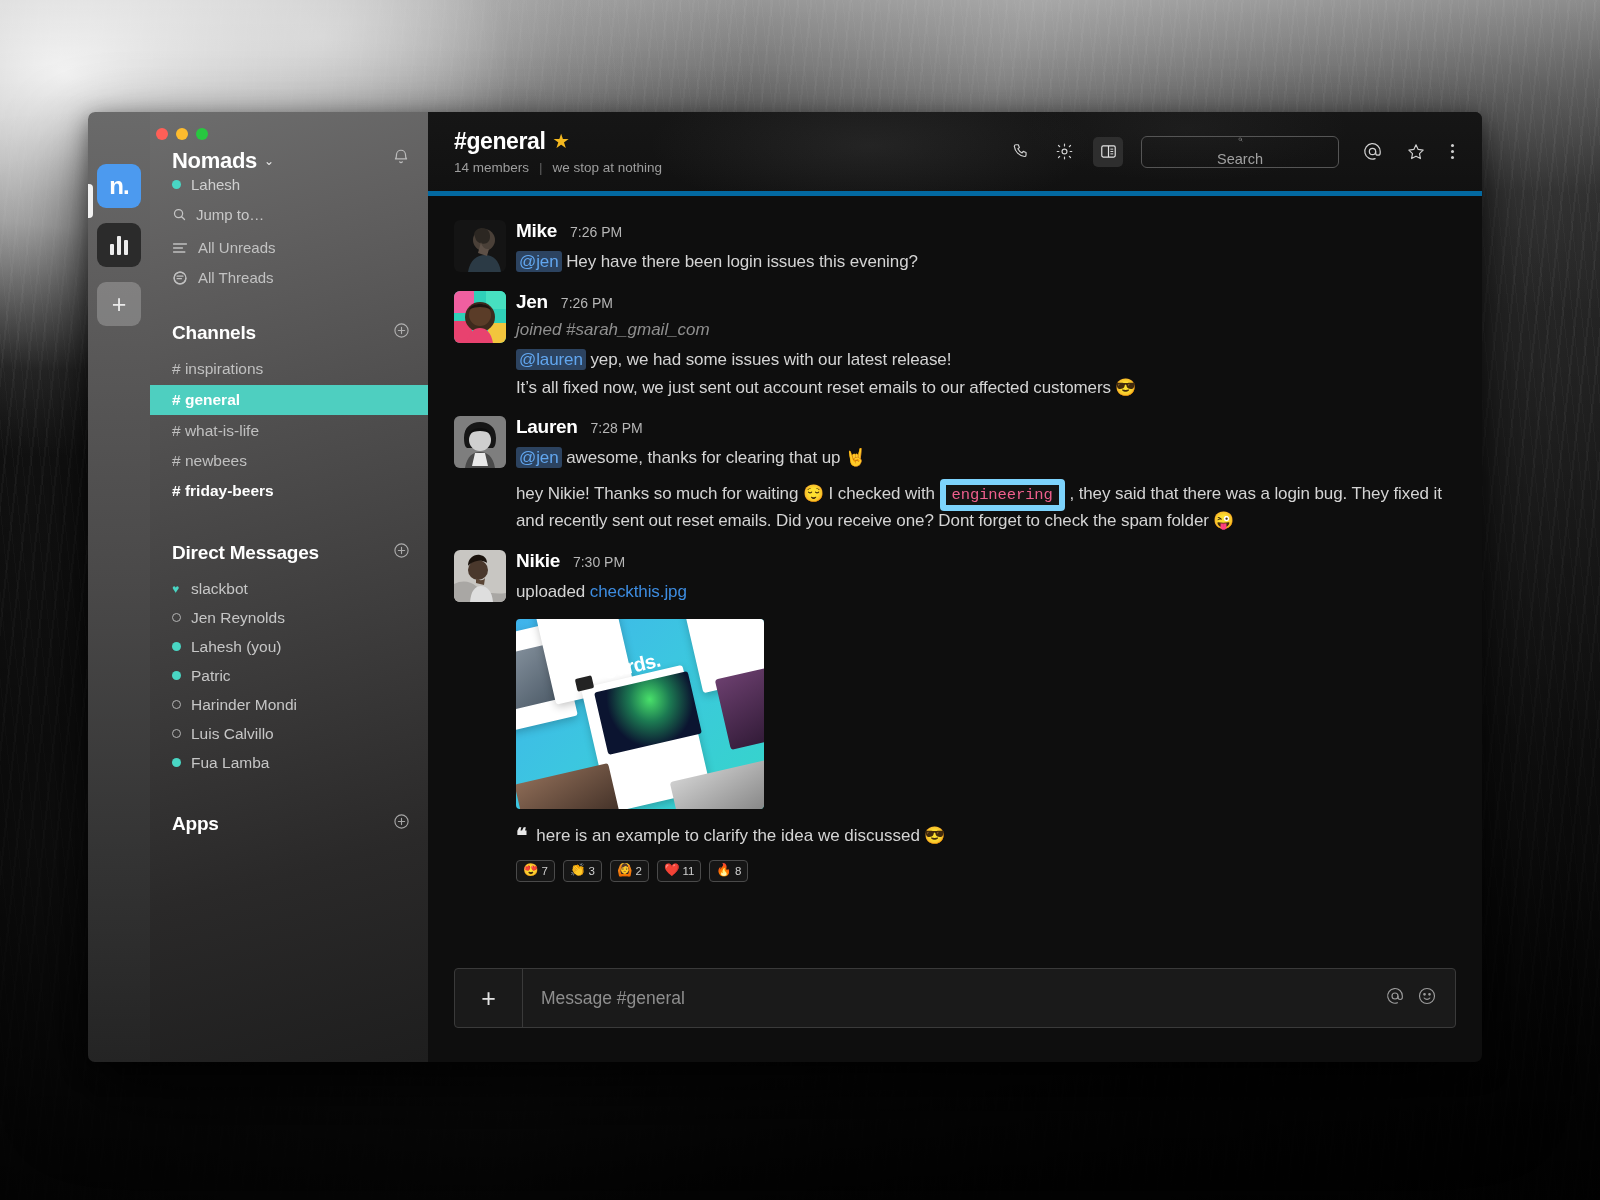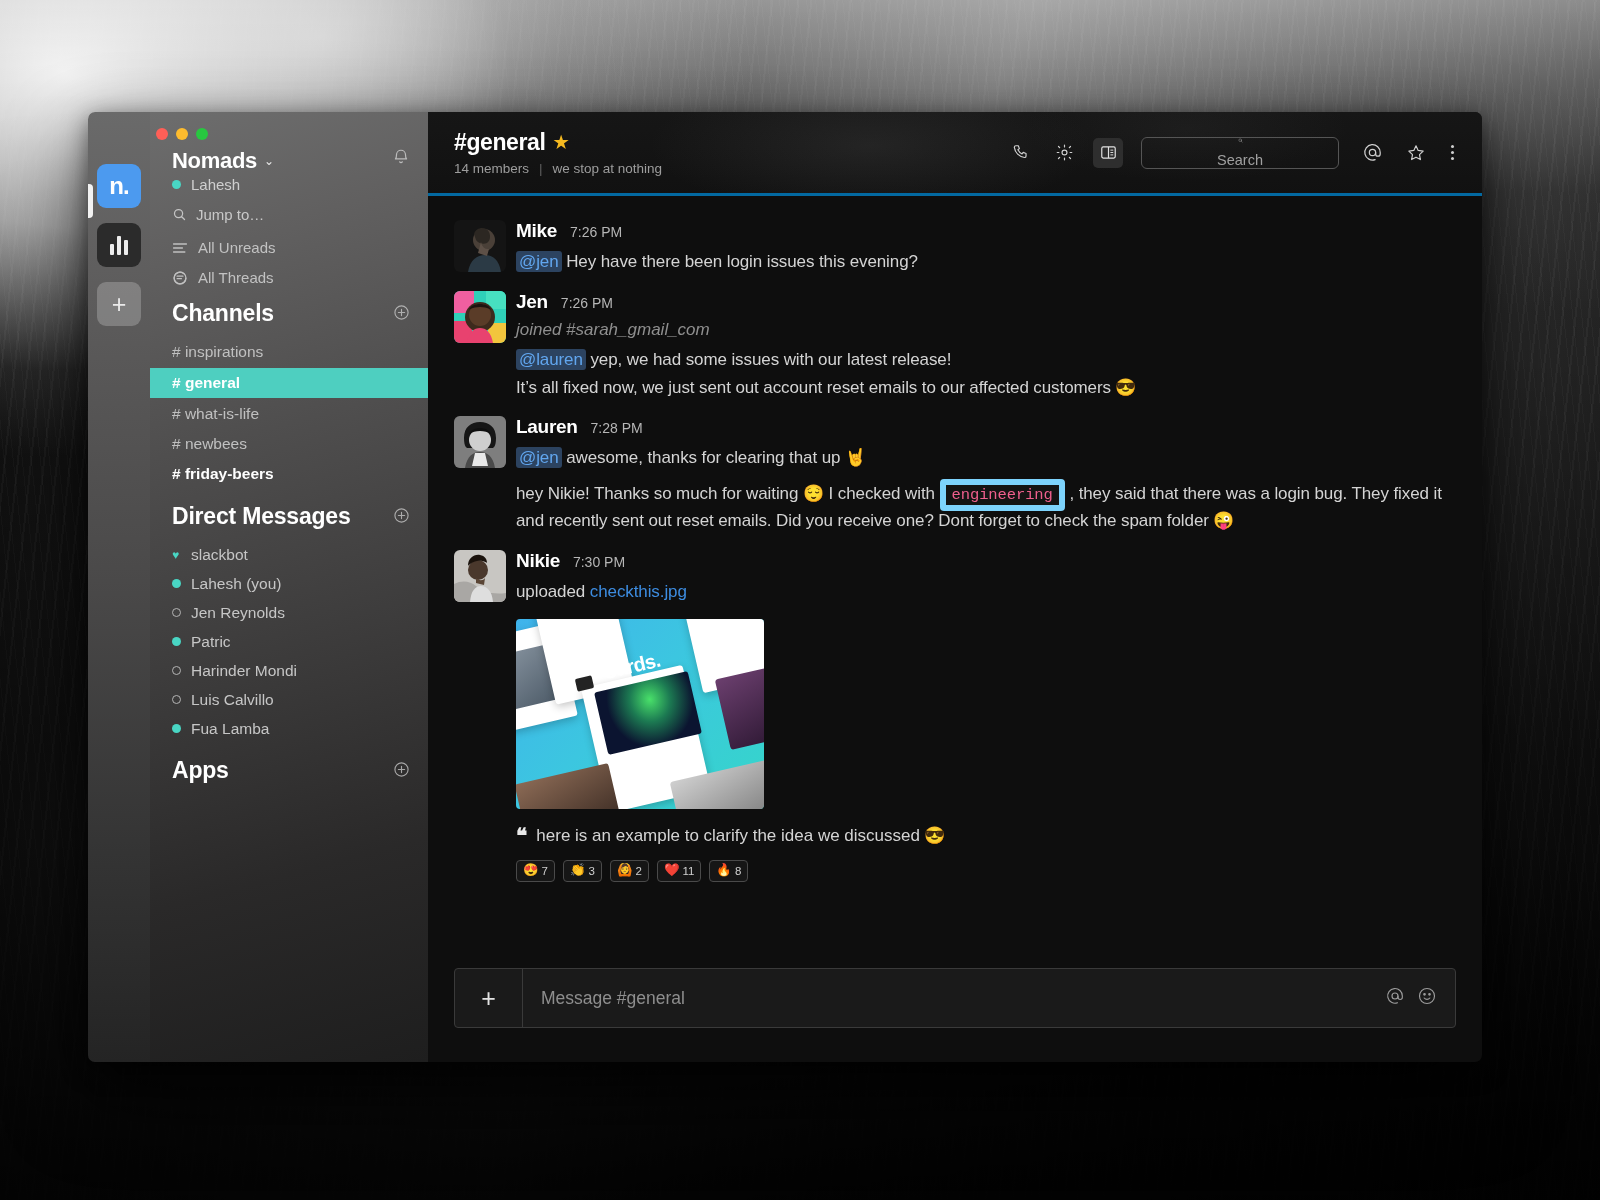--- a/index.html
+++ b/index.html
@@ -92,23 +92,23 @@
   .bell { margin-left: auto; opacity: .8; }
 
   .ws-user { padding: 2px 22px 0 22px; display: flex; align-items: center; gap: 10px; color: #cfcfcf; font-size: 15px; }
 
   .jump { padding: 13px 22px 0 22px; display: flex; align-items: center; gap: 9px; color: #c9c9c9; font-size: 15px; }
 
   .quick { padding: 16px 22px 0 22px; display: flex; flex-direction: column; gap: 13px; }
   .quick-row { display: flex; align-items: center; gap: 10px; color: #c2c2c2; font-size: 15px; }
 
   .sec-head {
-    margin-top: 14px; padding: 0 18px 0 22px;
+    margin-top: 36px; padding: 0 18px 0 22px;
     display: flex; align-items: center;
-    color: #fff; font-weight: 700; font-size: 23px; letter-spacing: -.2px;
+    color: #fff; font-weight: 700; font-size: 19px; letter-spacing: -.2px;
   }
   .sec-head .plus-circle { margin-left: auto; opacity: .75; }
 
   .sec-list { margin-top: 10px; display: flex; flex-direction: column; }
   .ch-item {
     height: 30px; display: flex; align-items: center; gap: 8px;
     padding: 0 22px; color: #c0c0c0; font-size: 15.5px;
   }
   .ch-item.active { background: #4ecfc0; color: #ffffff; font-weight: 700; margin: 1px 0; }
   .ch-item.unread { color: #ffffff; font-weight: 700; }
@@ -125,21 +125,21 @@
     content:""; position:absolute; left:0; top:0; right:0; height:84px;
     background:
       radial-gradient(ellipse 30% 120% at 42% 40%, rgba(120,120,120,.16) 0%, rgba(60,60,60,0) 70%),
       radial-gradient(ellipse 22% 90% at 72% 20%, rgba(100,100,100,.10) 0%, rgba(0,0,0,0) 70%),
       linear-gradient(to bottom, #161616 0%, #111111 100%);
     pointer-events:none;
   }
 
   #chan-head {
     height: 84px; flex: 0 0 84px;
-    border-bottom: 3px solid #0369a1;
+    border-bottom: 5px solid #0369a1;
     display: flex; align-items: center;
     padding: 0 22px 0 26px; position: relative; z-index: 2;
   }
   .chan-title { color: #ffffff; font-size: 23px; font-weight: 700; letter-spacing: -.4px; display: flex; align-items: center; gap: 8px; }
   .star-y { color: #f5b920; font-size: 17px; }
   .chan-sub { color: #9d9d9d; font-size: 13.5px; margin-top: 5px; display: flex; align-items: center; gap: 10px; }
   .chan-sub .sep { opacity: .55; }
 
   .head-actions { margin-left: auto; display: flex; align-items: center; gap: 14px; }
   .icon-btn { width: 30px; height: 30px; display: flex; align-items: center; justify-content: center; border-radius: 5px; color: #cfcfcf; }
@@ -315,26 +315,26 @@
             <path d="M12 7.6v8.8M7.6 12h8.8"></path>
         </svg>
       </span>
     </div>
     <div class="sec-list" id="dm-list">
         <div class="dm-item">
           <span class="heart">♥</span>
           <span>slackbot</span>
         </div>
         <div class="dm-item">
+          <span class="dot off"></span>
+          <span>Jen Reynolds</span>
+        </div>
+        <div class="dm-item">
           <span class="dot on"></span>
           <span>Lahesh (you)</span>
-        </div>
-        <div class="dm-item">
-          <span class="dot off"></span>
-          <span>Jen Reynolds</span>
         </div>
         <div class="dm-item">
           <span class="dot on"></span>
           <span>Patric</span>
         </div>
         <div class="dm-item">
           <span class="dot off"></span>
           <span>Harinder Mondi</span>
         </div>
         <div class="dm-item">

